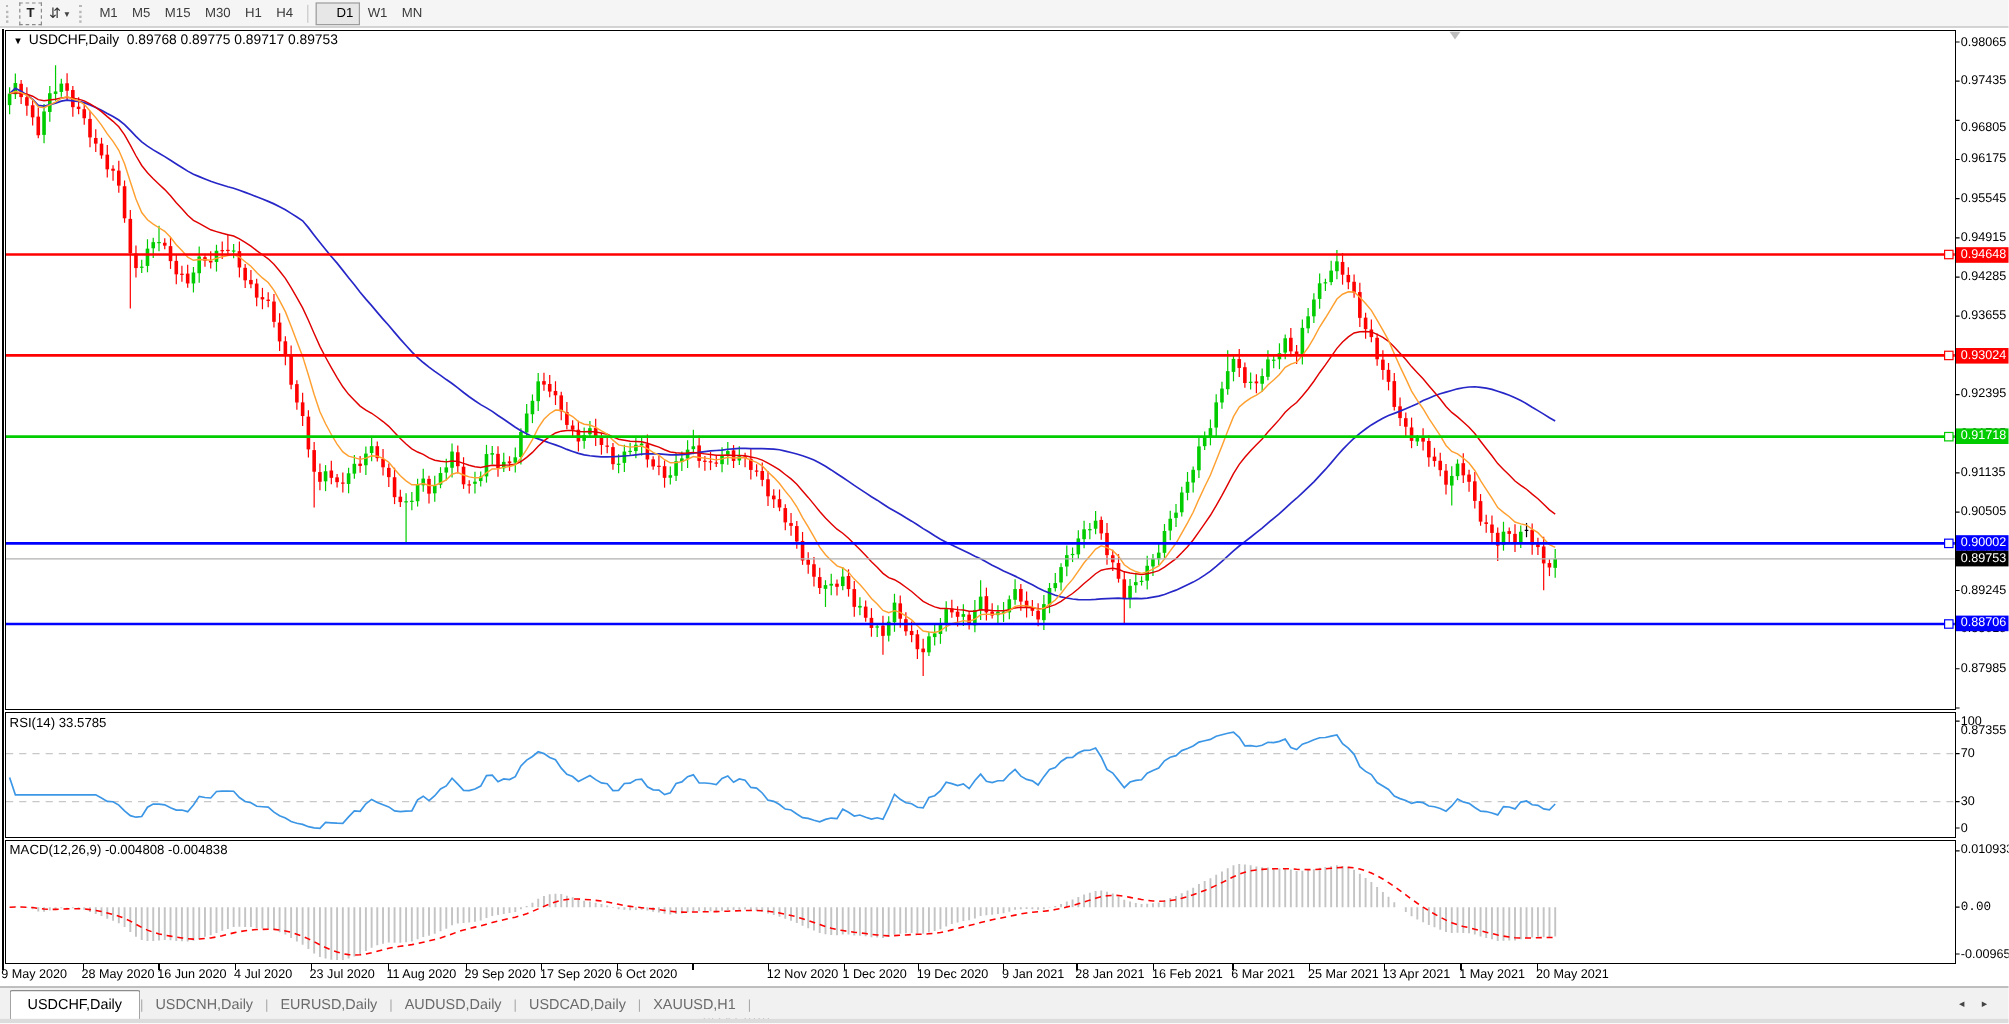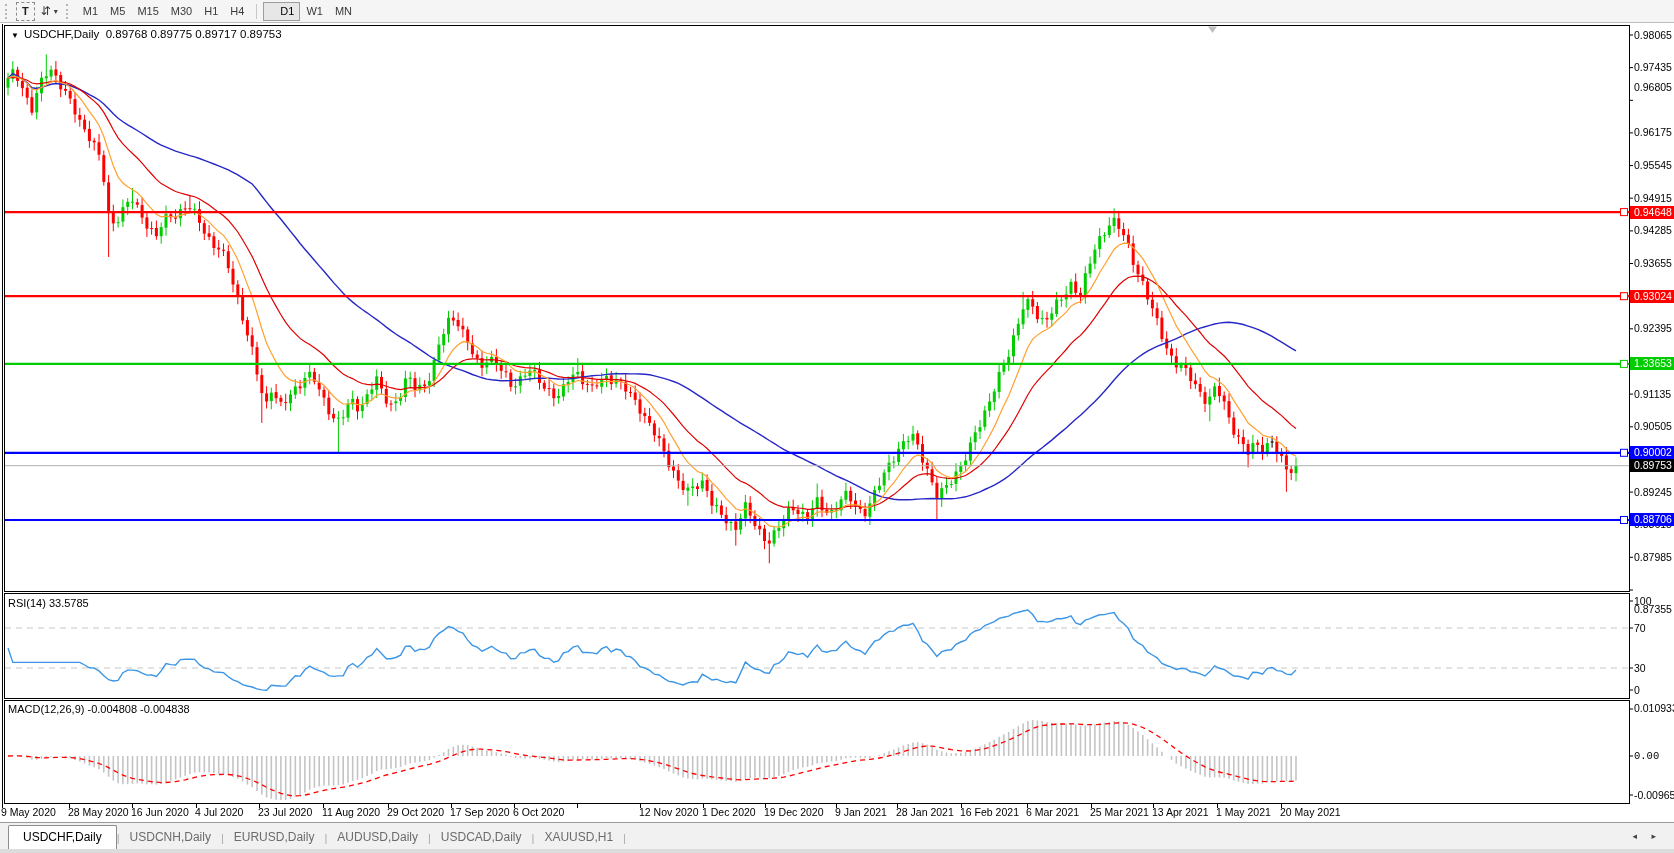--- a/index.html
+++ b/index.html
@@ -971,21 +971,21 @@
     </svg>
 
   <div class="ov title-row">
     <span class="menu-glyph">▼</span><span>USDCHF,Daily</span>&nbsp;&nbsp;<span>0.89768 0.89775 0.89717 0.89753</span>
   </div>
   <div class="ov panel-label" style="left:8px;top:597px;">RSI(14) 33.5785</div>
   <div class="ov panel-label" style="left:8px;top:703px;">MACD(12,26,9) -0.004808 -0.004838</div>
   <div id="axis-labels">
       <div class="ov px-tick" style="top: 28.5px;">0.98065</div>
       <div class="ov px-tick" style="top: 61.1466px;">0.97435</div>
-      <div class="ov px-tick" style="top: 81px;">0.96805</div>
+      <div class="ov px-tick" style="top: 100px;">0.96805</div>
       <div class="ov px-tick" style="top: 126.44px;">0.96175</div>
       <div class="ov px-tick" style="top: 159.086px;">0.95545</div>
       <div class="ov px-tick" style="top: 191.733px;">0.94915</div>
       <div class="ov px-tick" style="top: 224.38px;">0.94285</div>
       <div class="ov px-tick" style="top: 257.026px;">0.93655</div>
       <div class="ov px-tick" style="top: 289.673px;">0.93025</div>
       <div class="ov px-tick" style="top: 322.319px;">0.92395</div>
       <div class="ov px-tick" style="top: 354.966px;">0.91765</div>
       <div class="ov px-tick" style="top: 387.613px;">0.91135</div>
       <div class="ov px-tick" style="top: 420.259px;">0.90505</div>
@@ -996,33 +996,33 @@
       <div class="ov px-tick" style="top: 583.492px; margin-top: 20px;">0.87355</div>
       <div class="ov px-tick" style="top: 594.5px;">100</div>
       <div class="ov px-tick" style="top: 621.5px;">70</div>
       <div class="ov px-tick" style="top: 661.5px;">30</div>
       <div class="ov px-tick" style="top: 683.5px;">0</div>
       <div class="ov px-tick" style="top: 702.488px;">0.010933</div>
       <div class="ov px-tick" style="top: 749.5px; font-family: Liberation Mono, monospace;">0.00</div>
       <div class="ov px-tick" style="top: 788.5px;">-0.009653</div>
       <div class="ov px-box" style="top: 205.569px; background: rgb(255, 0, 0); color: rgb(255, 255, 255);">0.94648</div>
       <div class="ov px-box" style="top: 289.725px; background: rgb(255, 0, 0); color: rgb(255, 255, 255);">0.93024</div>
-      <div class="ov px-box" style="top: 357.402px; background: rgb(0, 204, 0); color: rgb(255, 255, 255);">1.33653</div>
+      <div class="ov px-box" style="top: 357.402px; background: rgb(0, 204, 0); color: rgb(255, 255, 255);">0.91718</div>
       <div class="ov px-box" style="top: 446.325px; background: rgb(0, 0, 255); color: rgb(255, 255, 255);">0.90002</div>
       <div class="ov px-box" style="top: 459.228px; background: rgb(0, 0, 0); color: rgb(255, 255, 255);">0.89753</div>
       <div class="ov px-box" style="top: 513.483px; background: rgb(0, 0, 255); color: rgb(255, 255, 255);">0.88706</div>
     </div>
   <div id="date-labels">
       <div class="ov date-label" style="left: 1px;">9 May 2020</div>
       <div class="ov date-label" style="left: 68px;">28 May 2020</div>
       <div class="ov date-label" style="left: 131px;">16 Jun 2020</div>
       <div class="ov date-label" style="left: 195px;">4 Jul 2020</div>
       <div class="ov date-label" style="left: 258px;">23 Jul 2020</div>
       <div class="ov date-label" style="left: 322px;">11 Aug 2020</div>
-      <div class="ov date-label" style="left: 387px;">29 Oct 2020</div>
+      <div class="ov date-label" style="left: 387px;">29 Sep 2020</div>
       <div class="ov date-label" style="left: 450px;">17 Sep 2020</div>
       <div class="ov date-label" style="left: 513px;">6 Oct 2020</div>
       <div class="ov date-label" style="left: 584px; margin-top: 37px;">24 Oct 2020</div>
       <div class="ov date-label" style="left: 639px;">12 Nov 2020</div>
       <div class="ov date-label" style="left: 702px;">1 Dec 2020</div>
       <div class="ov date-label" style="left: 764px;">19 Dec 2020</div>
       <div class="ov date-label" style="left: 835px;">9 Jan 2021</div>
       <div class="ov date-label" style="left: 896px;">28 Jan 2021</div>
       <div class="ov date-label" style="left: 960px;">16 Feb 2021</div>
       <div class="ov date-label" style="left: 1026px;">6 Mar 2021</div>

